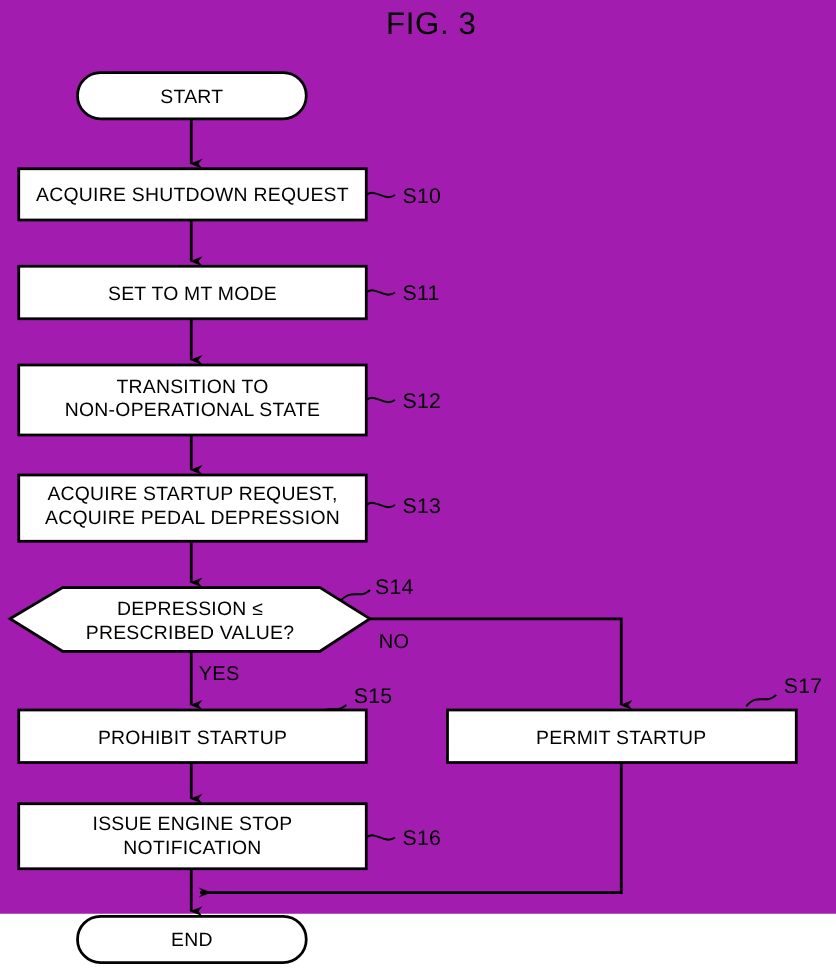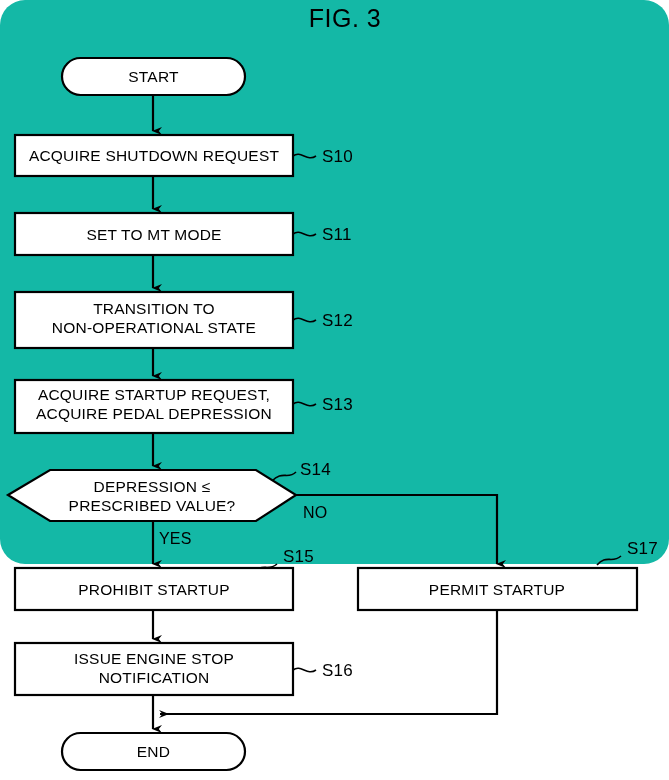--- a/index.html
+++ b/index.html
@@ -11,23 +11,22 @@
   body {
     width: 669px;
     height: 780px;
     font-family: "Liberation Sans", sans-serif;
     color: #000000;
     overflow: hidden;
   }
   #figure-root {
     position: relative;
     width: 669px;
-    height: 564px;
-    background: #14b8a6;
-    border-radius: 25px;
+    height: 731px;
+    background: #a21caf;
   }
   #flow-svg {
     position: absolute;
     left: 0;
     top: 0;
     width: 669px;
     height: 780px;
   }
   .fig-title {
     font-size: 25px;

